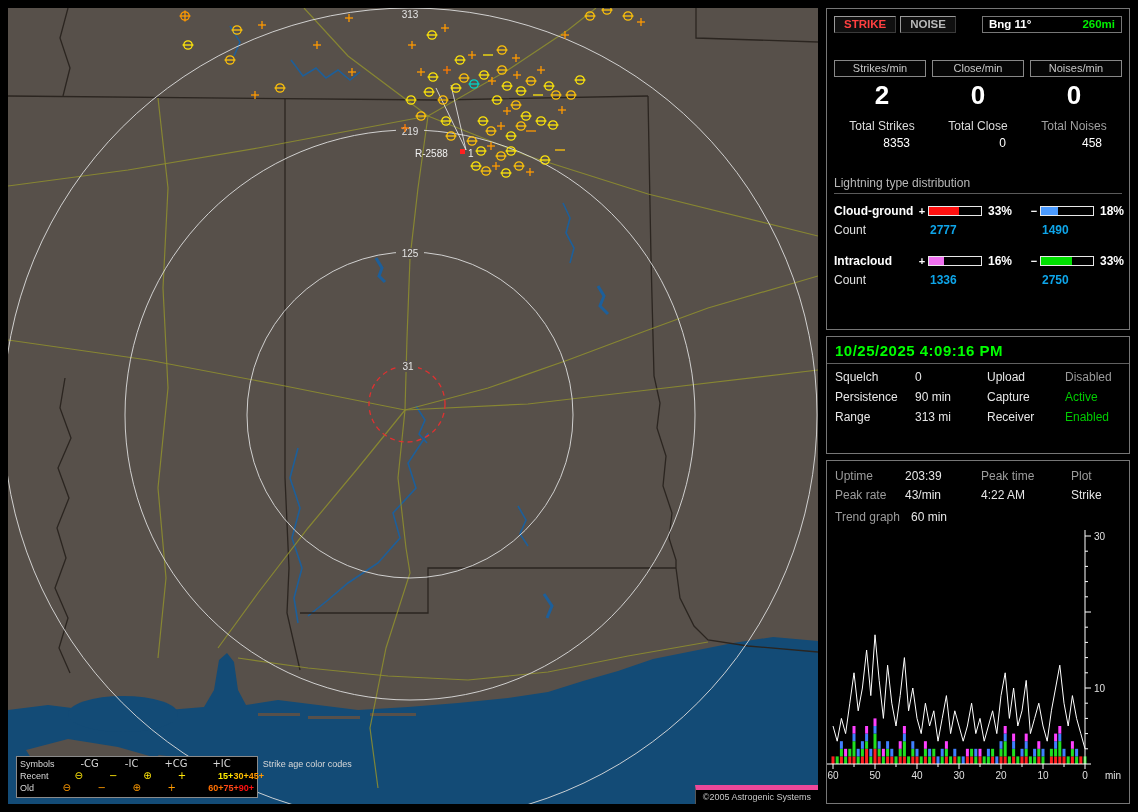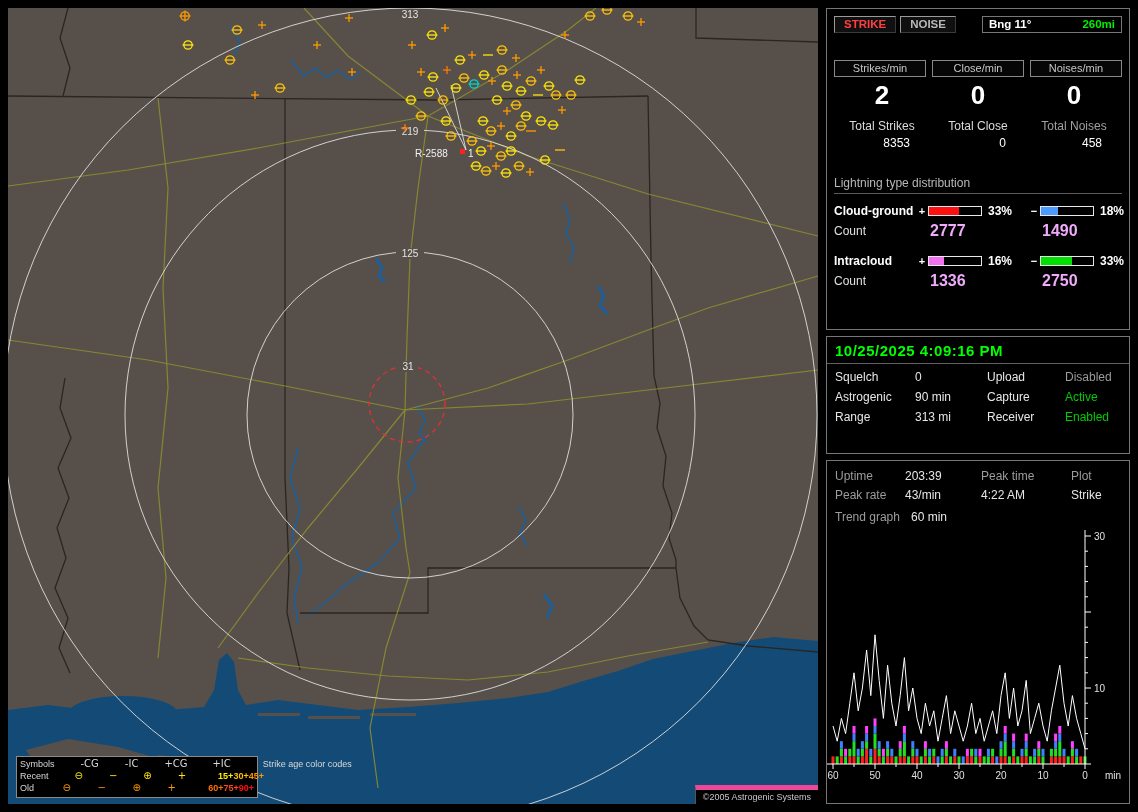--- a/index.html
+++ b/index.html
@@ -55,21 +55,21 @@
 
   .dist-title{margin-top:26px;color:#b8b8b8;font-size:12px;padding-bottom:3px;border-bottom:1px solid #5a5a5a;}
   .dist-row{display:grid;grid-template-columns:82px 12px 56px 44px 12px 56px 1fr;align-items:center;margin-top:9px;height:15px;}
   .dist-label{font-weight:bold;color:#fff;font-size:12px;}
   .dist-sign{color:#fff;font-weight:bold;text-align:center;}
   .bar-box{box-sizing:border-box;width:54px;height:10px;border:1px solid #e8e8e8;background:#000;display:block;}
   .bar-fill{display:block;height:100%;width:0;}
   .dist-pct{font-weight:bold;color:#fff;font-size:12px;padding-left:4px;}
   .count-row{display:grid;grid-template-columns:82px 112px 1fr;margin-top:4px;height:15px;align-items:center;}
   .count-label{color:#e0e0e0;font-size:12px;}
-  .count-val{font-weight:bold;color:#f0abfc;font-size:16px;padding-left:14px;}
+  .count-val{font-weight:bold;color:#0ea5e9;font-size:12px;padding-left:14px;}
 
   .datetime{padding:5px 8px 4px 8px;font-size:15px;font-weight:bold;color:#00ff00;border-bottom:1px solid #606060;letter-spacing:.5px;}
   .settings-grid{display:grid;grid-template-columns:80px 72px 78px 1fr;padding:6px 8px;row-gap:5px;font-size:12px;}
   .settings-grid .cell{height:15px;}
 
   .stats-grid{display:grid;grid-template-columns:70px 76px 90px 1fr;padding:2px 8px;row-gap:5px;font-size:12px;}
   .lbl{color:#9c9c9c;}
   .val{color:#e6e6e6;}
   .trend-row{display:grid;grid-template-columns:76px 1fr;padding:6px 8px 0 8px;font-size:12px;}
   #trend-svg{display:block;width:300px;height:266px;margin-top:2px;}
@@ -549,21 +549,21 @@
     </div>
 
     <div class="sec sec2">
       <div class="datetime">10/25/2025 4:09:16 PM</div>
       <div class="settings-grid">
         <span class="cell val">Squelch</span>
         <span class="cell val">0</span>
         <span class="cell val">Upload</span>
         <span class="cell" style="color: rgb(154, 154, 154);">Disabled</span>
 
-        <span class="cell val">Astrogenic</span>
+        <span class="cell val">Persistence</span>
         <span class="cell val">90 min</span>
         <span class="cell val">Capture</span>
         <span class="cell" style="color: rgb(0, 204, 0);">Active</span>
 
         <span class="cell val">Range</span>
         <span class="cell val">313 mi</span>
         <span class="cell val">Receiver</span>
         <span class="cell" style="color: rgb(0, 204, 0);">Enabled</span>
       </div>
     </div>

